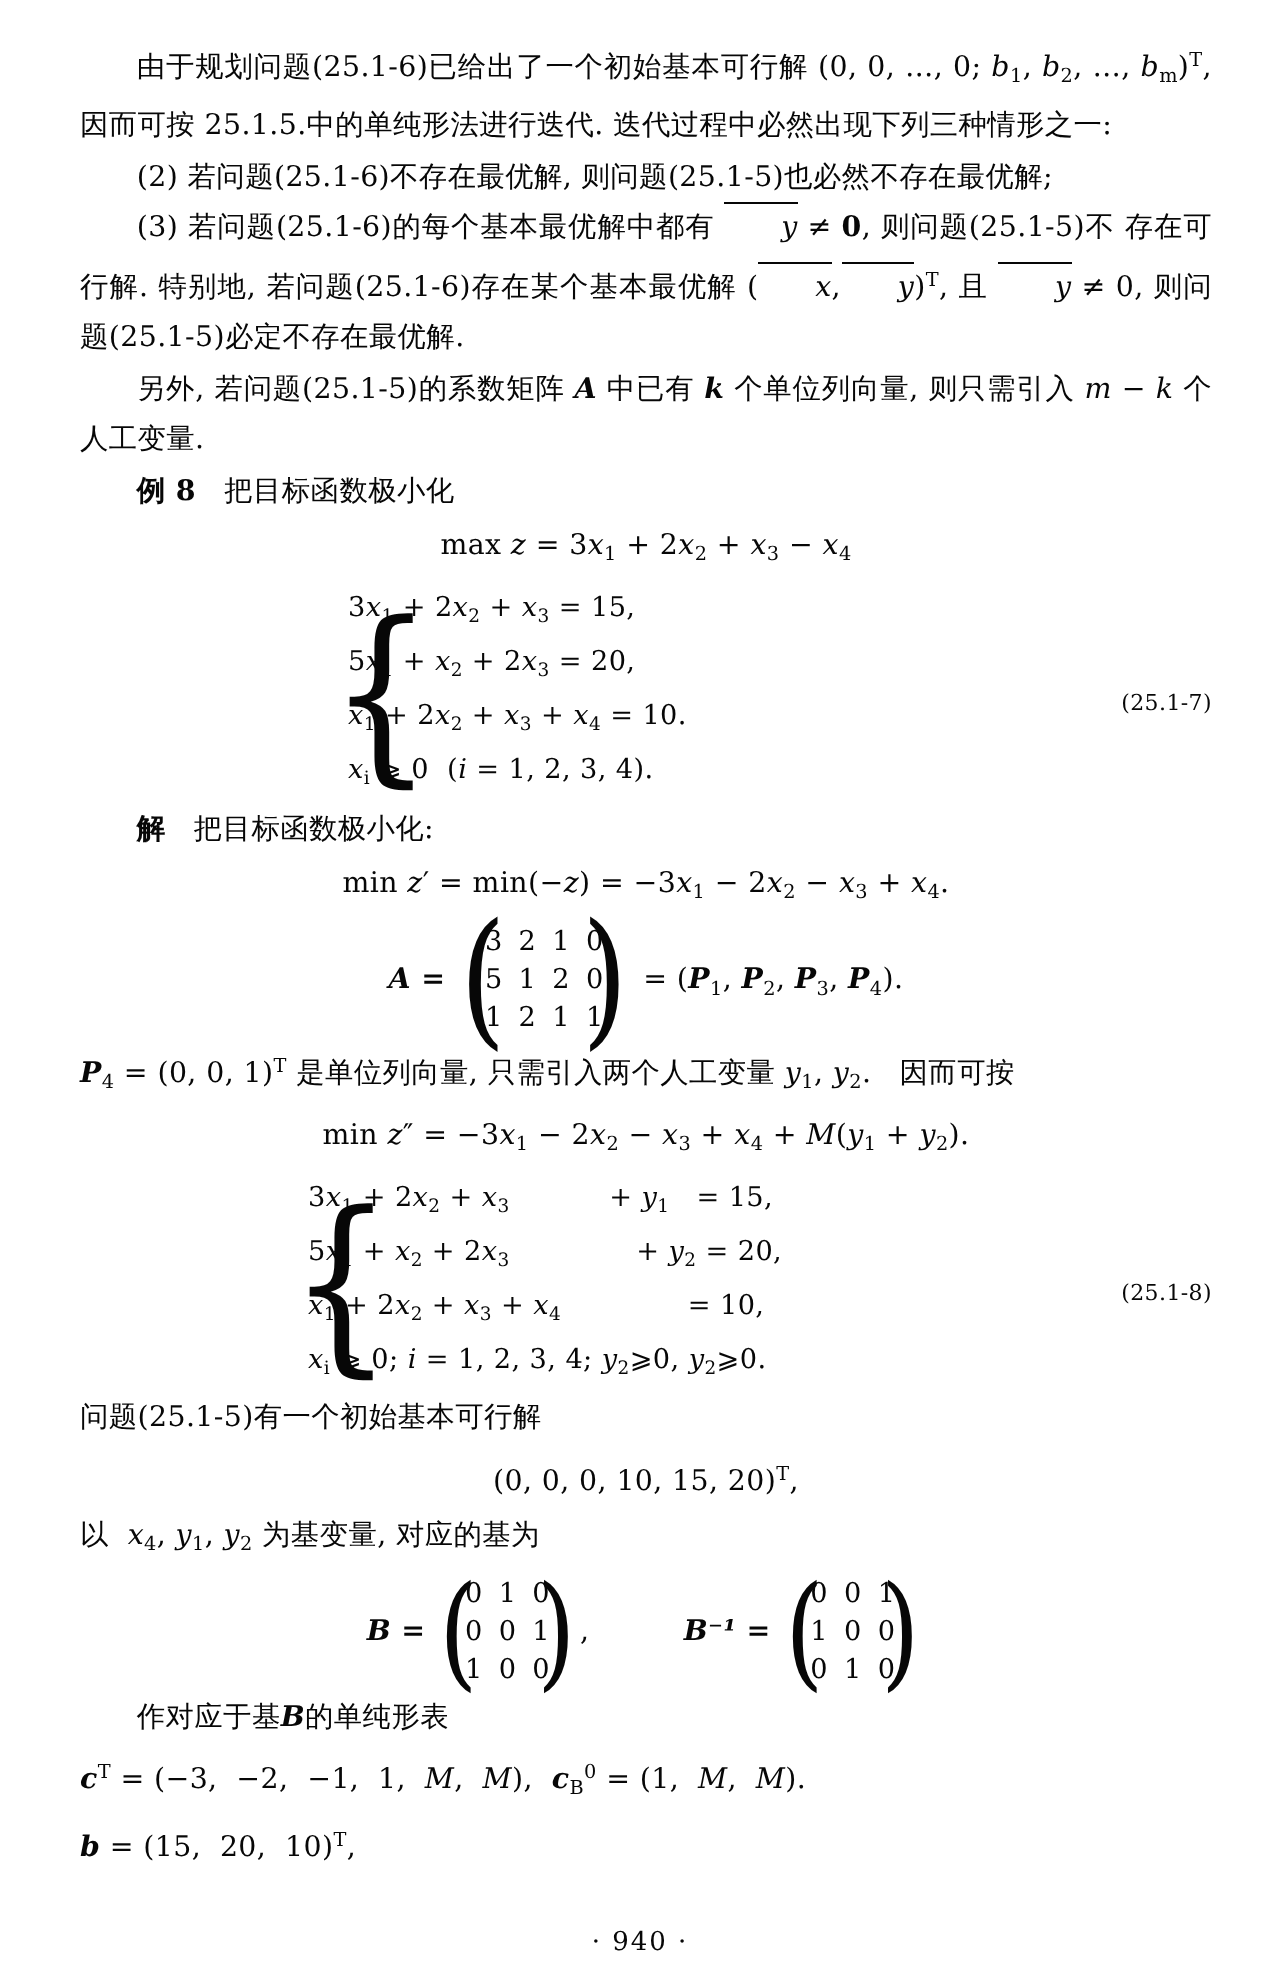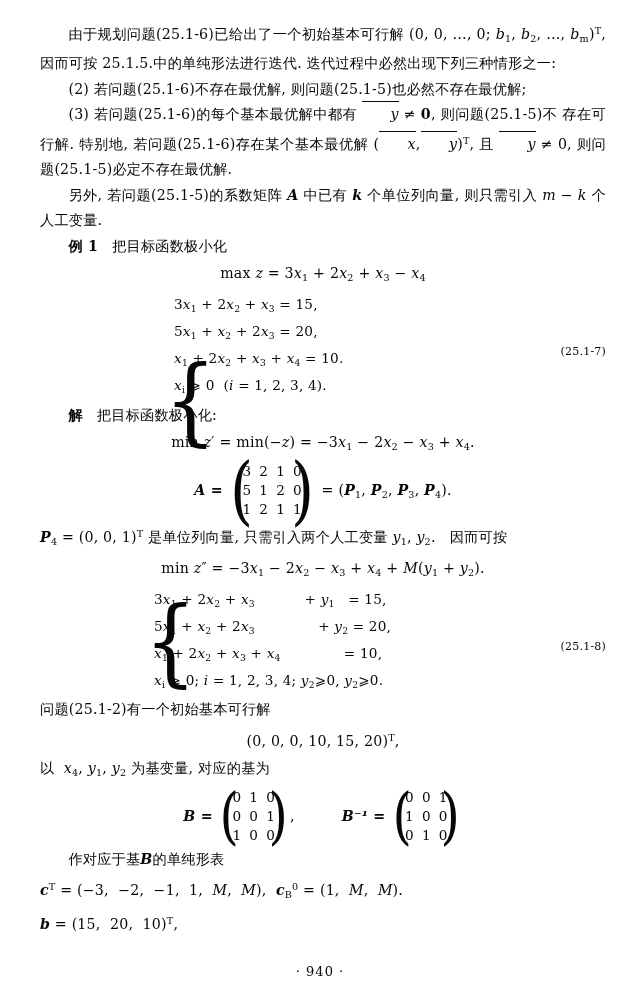--- a/index.html
+++ b/index.html
@@ -170,30 +170,30 @@
       存在可行解. 特别地, 若问题(25.1-6)存在某个基本最优解 (<span class="ov italic">x</span>,<span class="ov italic">y</span>)<sup>T</sup>, 且 <span class="ov italic">y</span> ≠ 0,
       则问题(25.1-5)必定不存在最优解.
     </p>
 
     <p class="ind">
       另外, 若问题(25.1-5)的系数矩阵 <span class="italic bold">A</span> 中已有 <span class="italic bold">k</span> 个单位列向量, 则只需引入
       <span class="italic">m</span> − <span class="italic">k</span> 个人工变量.
     </p>
 
     <p class="ind">
-      <span class="bold">例 1</span>
+      <span class="bold">例 8</span>
       &nbsp;&nbsp;<span>把目标函数极小化</span>
     </p>
 
     <div class="eq-center">
       max <span class="italic">z</span> = 3<span class="italic">x</span><sub>1</sub> + 2<span class="italic">x</span><sub>2</sub> + <span class="italic">x</span><sub>3</sub> − <span class="italic">x</span><sub>4</sub>
     </div>
 
     <div class="rel">
-      <div class="sys" style="--bh:96px; margin-left:120px;align-items:flex-end;">
+      <div class="sys" style="--bh:96px; margin-left:120px;">
         <div class="brace"></div>
         <div class="rows">
           <div>3<span class="italic">x</span><sub>1</sub> + 2<span class="italic">x</span><sub>2</sub> + <span class="italic">x</span><sub>3</sub> = 15,</div>
           <div>5<span class="italic">x</span><sub>1</sub> + <span class="italic">x</span><sub>2</sub> + 2<span class="italic">x</span><sub>3</sub> = 20,</div>
           <div><span class="italic">x</span><sub>1</sub> + 2<span class="italic">x</span><sub>2</sub> + <span class="italic">x</span><sub>3</sub> + <span class="italic">x</span><sub>4</sub> = 10.</div>
           <div><span class="italic">x</span><sub>i</sub> ⩾ 0 &nbsp;(<span class="italic">i</span> = 1, 2, 3, 4).</div>
         </div>
       </div>
       <div class="tag" style="top:46px;">(25.1-7)</div>
     </div>
@@ -253,21 +253,21 @@
         <div class="rows">
           <div>3<span class="italic">x</span><sub>1</sub> + 2<span class="italic">x</span><sub>2</sub> + <span class="italic">x</span><sub>3</sub> &nbsp;&nbsp;&nbsp;&nbsp;&nbsp;&nbsp;&nbsp;&nbsp;&nbsp;&nbsp;+ <span class="italic">y</span><sub>1</sub> &nbsp;&nbsp;= 15,</div>
           <div>5<span class="italic">x</span><sub>1</sub> + <span class="italic">x</span><sub>2</sub> + 2<span class="italic">x</span><sub>3</sub> &nbsp;&nbsp;&nbsp;&nbsp;&nbsp;&nbsp;&nbsp;&nbsp;&nbsp;&nbsp;&nbsp;&nbsp;&nbsp;+ <span class="italic">y</span><sub>2</sub> = 20,</div>
           <div><span class="italic">x</span><sub>1</sub> + 2<span class="italic">x</span><sub>2</sub> + <span class="italic">x</span><sub>3</sub> + <span class="italic">x</span><sub>4</sub> &nbsp;&nbsp;&nbsp;&nbsp;&nbsp;&nbsp;&nbsp;&nbsp;&nbsp;&nbsp;&nbsp;&nbsp;&nbsp;= 10,</div>
           <div><span class="italic">x</span><sub>i</sub> ⩾ 0; <span class="italic">i</span> = 1, 2, 3, 4; <span class="italic">y</span><sub>2</sub>⩾0, <span class="italic">y</span><sub>2</sub>⩾0.</div>
         </div>
       </div>
       <div class="tag" style="top:46px;">(25.1-8)</div>
     </div>
 
-    <p class="blk">问题(25.1-2)有一个初始基本可行解</p>
+    <p class="blk">问题(25.1-5)有一个初始基本可行解</p>
 
     <div class="eq-center">
       (0, 0, 0, 10, 15, 20)<sup>T</sup>,
     </div>
 
     <p>
       以 &nbsp;<span class="italic">x</span><sub>4</sub>, <span class="italic">y</span><sub>1</sub>, <span class="italic">y</span><sub>2</sub> 为基变量, 对应的基为
     </p>
 
     <div class="eq-center blk">

